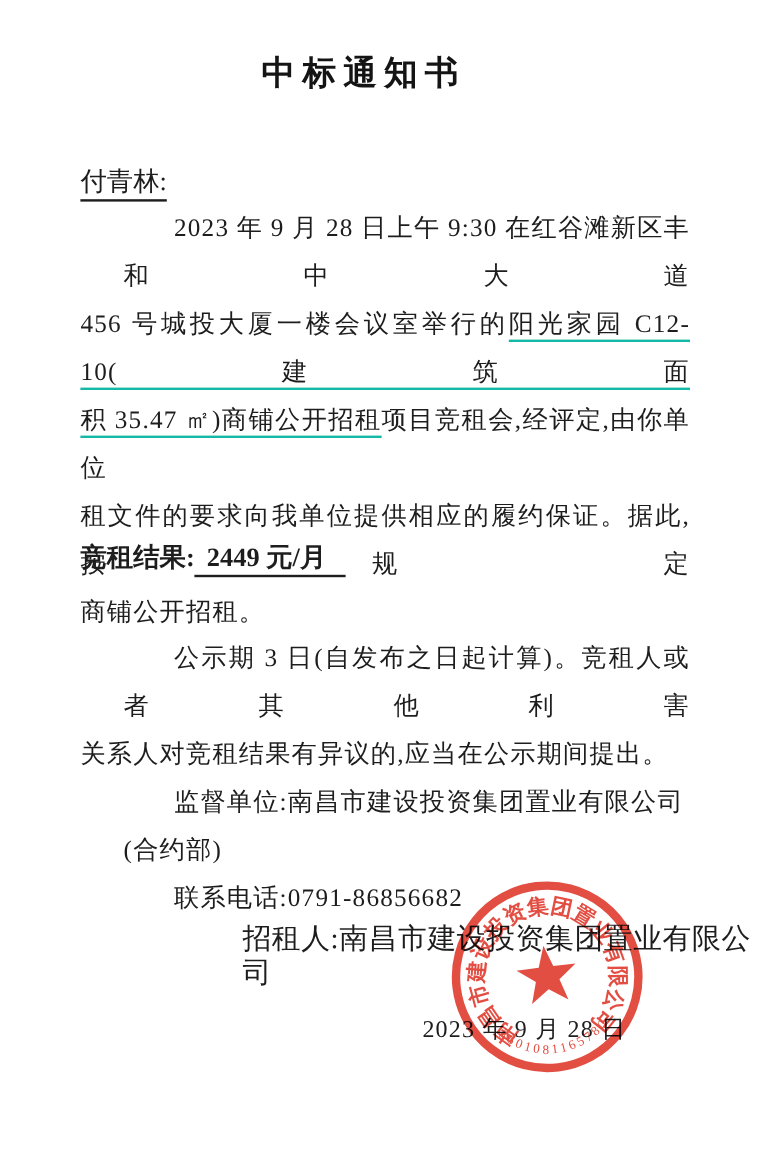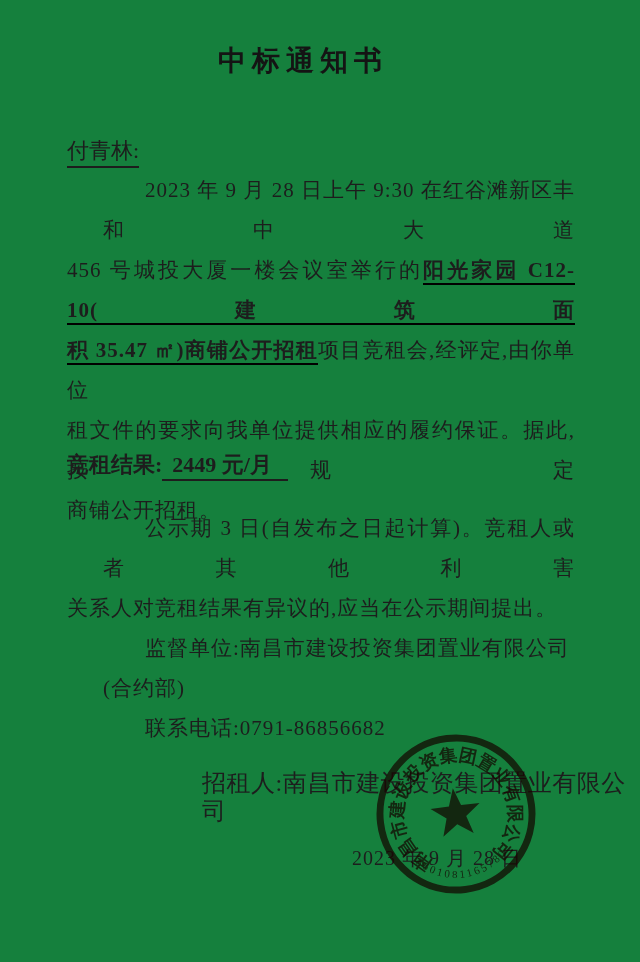--- a/index.html
+++ b/index.html
@@ -1,33 +1,33 @@
 <!DOCTYPE html>
 <html><head>
 <meta charset="utf-8">
 <style>
   html,body{margin:0;padding:0;background:#e8e8e8;}
   .page{
     position:relative;width:640px;height:962px;margin:0 auto;
-    background:#15803d;overflow:hidden;
+    background:#ffffff;overflow:hidden;
     font-family:"Liberation Serif","DejaVu Serif",serif;
     color:#1d1d1d;
   }
   .title{
     position:absolute;top:42px;left:303px;transform:translateX(-50%);
     font-size:28px;font-weight:600;letter-spacing:6px;white-space:nowrap;color:#141414;
   }
   .recipient{position:absolute;left:67px;top:136px;font-size:22px;font-weight:400;}
   .recipient .u{border-bottom:2px solid #1d1d1d;padding-bottom:3px;}
   .p{position:absolute;left:67px;width:508px;font-size:21px;line-height:40px;letter-spacing:1px;}
   .p1{top:170px;}
-  .p2{top:508px;}
+  .p2{top:528px;}
   .jl{text-align:justify;text-align-last:justify;}
   .ind{text-indent:42px;margin-left:36px;}
-  .bu{font-weight:700;border-bottom:2px solid #000000;padding-bottom:1px;}
+  .bu{font-weight:400;border-bottom:2px solid #14b8a6;padding-bottom:1px;}
   .result{position:absolute;left:67px;top:450px;font-size:22px;line-height:30px;}
   .result .lbl{font-weight:700;}
   .result .val{font-weight:700;border-bottom:2px solid #1d1d1d;padding:0 16px 2px 10px;}
   .lessor{position:absolute;left:202px;top:769px;font-size:24px;letter-spacing:.5px;line-height:28px;}
   .sigdate{position:absolute;left:352px;top:844px;font-size:20px;letter-spacing:1px;line-height:28px;}
   .sealwrap{
     position:absolute;left:351px;top:709px;width:210px;height:210px;
     transform:rotate(-7deg);mix-blend-mode:multiply;opacity:.88;pointer-events:none;
   }
   .sealwrap text{font-family:"Liberation Serif","DejaVu Serif",serif;}

